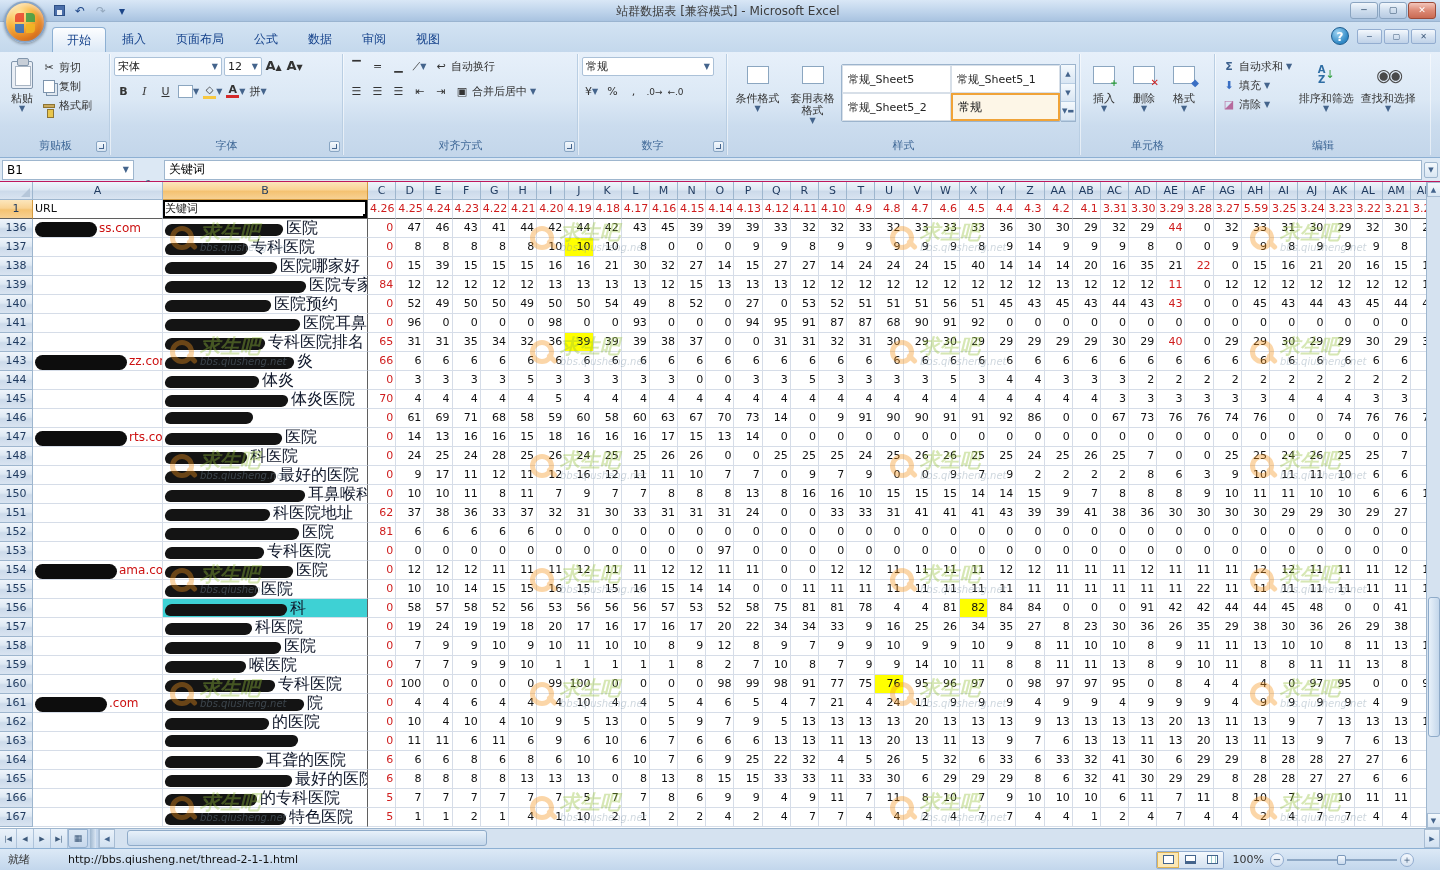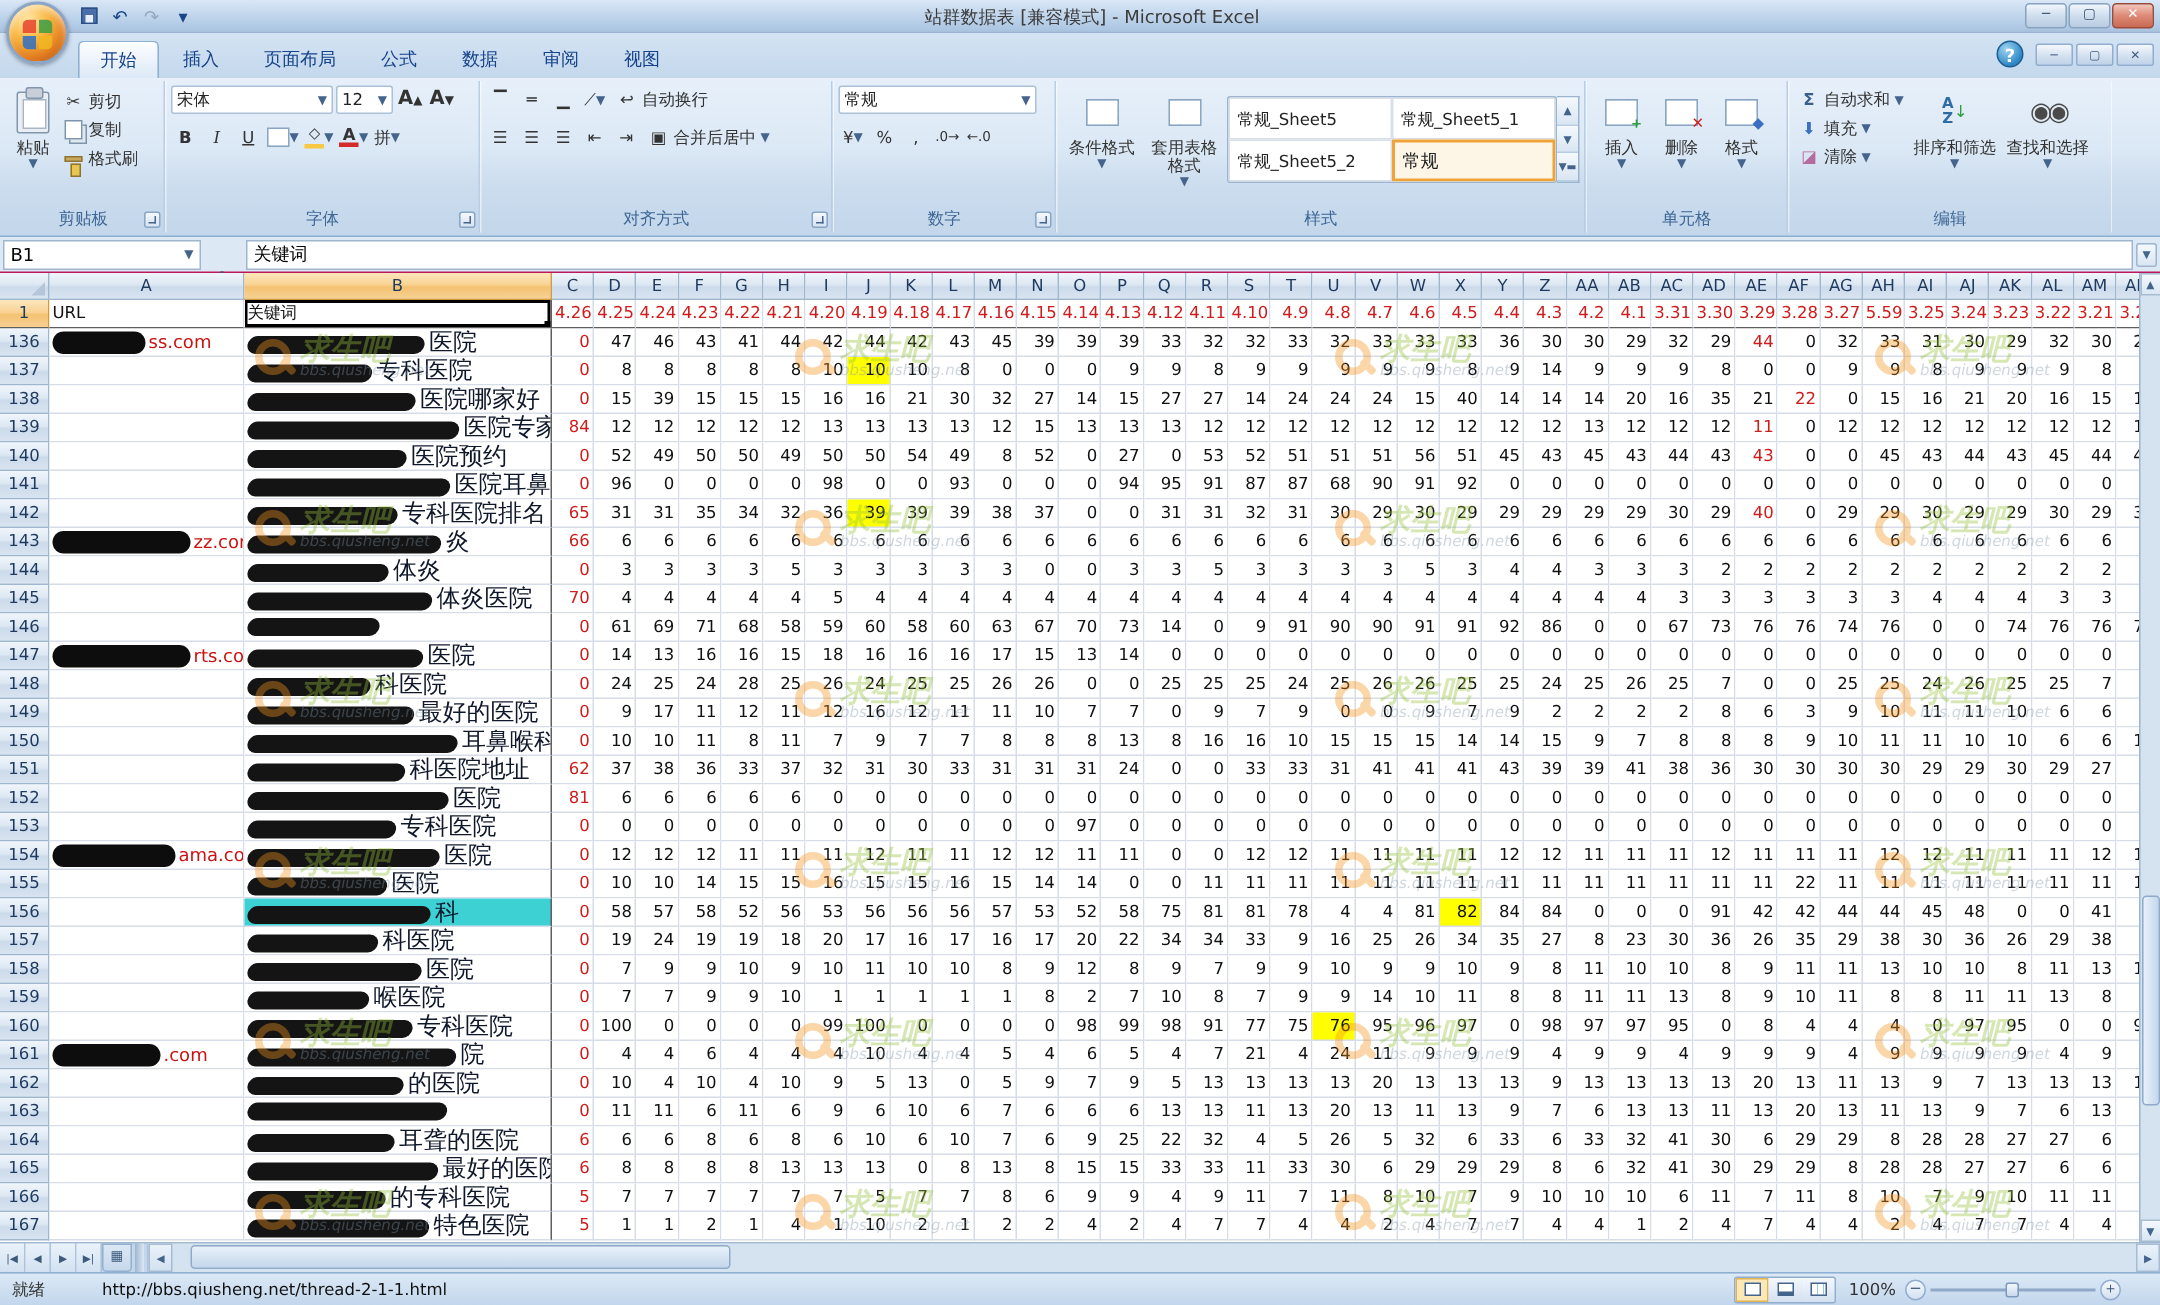--- a/index.html
+++ b/index.html
@@ -269,21 +269,21 @@
                 <span class="ic-brush"></span>
               </span>
               <span>格式刷</span>
             </div>
         </div>
       </div>
       <div class="rlabel">剪贴板</div>
       <div class="launcher"></div>
     </div>
 
-    <div class="rgroup" style="width:209px">
+    <div class="rgroup" style="width:232px">
       <div class="rrow">
         <div class="combo" style="width:108px">
             <span>宋体</span>
             <span class="darr">▼</span>
           </div>
         <div class="combo" style="width:38px">
             <span>12</span>
             <span class="darr">▼</span>
           </div>
         <span class="tbtn">

